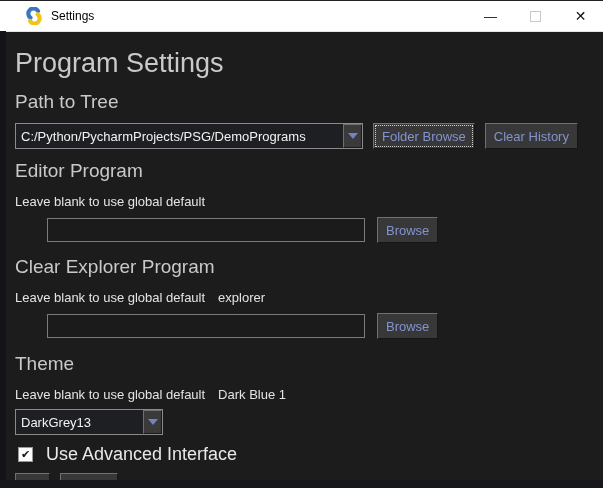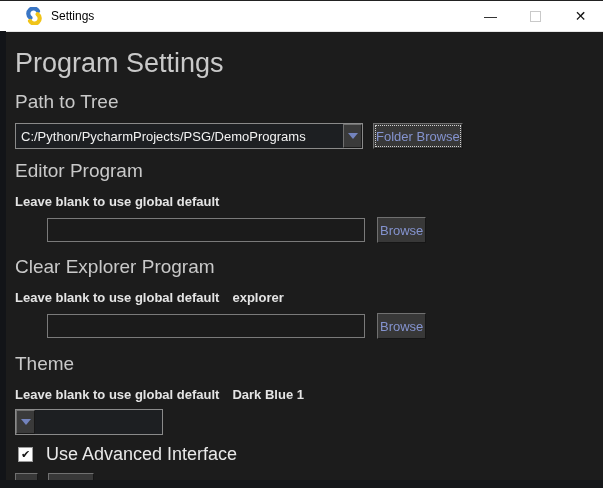--- a/index.html
+++ b/index.html
@@ -29,21 +29,21 @@
   .edge-bottom{position:absolute;left:0;right:0;bottom:0;height:8px;background:#15171a;}
   
   .content{padding:14px 10px 0 15px;color:#e4e4e4;}
   h1.page-title{
     margin:0 0 0 0;font-size:27px;font-weight:400;color:#c9c9c9;line-height:34px;
   }
   h2.section-heading{
     margin:9px 0 0 0;font-size:19px;font-weight:400;color:#c9c9c9;line-height:26px;
   }
   .row{display:flex;align-items:center;}
-  .hint-row{margin-top:10px;font-size:13px;color:#e4e4e4;font-weight:bold;}
+  .hint-row{margin-top:10px;font-size:13px;color:#e4e4e4;}
   .hint-row .default-value{margin-left:13px;white-space:pre;}
   
   .combo{
     display:flex;align-items:stretch;height:24px;box-sizing:content-box;
     border:1px solid #8a8a8a;background:#1d1f22;
   }
   .combo .combo-text{
     flex:1;display:flex;align-items:center;padding-left:5px;
     font-size:13px;color:#f2f2f2;white-space:nowrap;overflow:hidden;
   }
@@ -54,21 +54,21 @@
   }
   .tri-down{
     width:0;height:0;border-left:5px solid transparent;border-right:5px solid transparent;
     border-top:6px solid #7383bd;
   }
   .combo-narrow{width:146px;margin-top:7px;}
   
   .btn{
     background:#383838;color:#8493cf;font-size:13px;font-family:"Liberation Sans",sans-serif;
     border:1px solid;border-color:#707070 #161616 #161616 #707070;
-    height:26px;padding:0 2px;display:inline-flex;align-items:center;justify-content:center;
+    height:26px;padding:0 8px;display:inline-flex;align-items:center;justify-content:center;
     cursor:default;box-sizing:border-box;
   }
   .btn.focused{outline:1px dotted #d0d0d0;outline-offset:-3px;}
   
   .text-input{
     width:318px;height:24px;box-sizing:border-box;background:#1b1b1b;
     border:1px solid #7a7a7a;color:#f0f0f0;font-size:13px;padding:0 4px;
     font-family:"Liberation Sans",sans-serif;
   }
   .input-row{margin-top:8px;margin-left:32px;}
@@ -118,20 +118,21 @@
 
     <h2 class="section-heading">Path to Tree</h2>
     <div class="row combo-row" style="margin-top:8px;">
       <div class="combo" style="width:346px;">
         <span class="combo-text">C:/Python/PycharmProjects/PSG/DemoPrograms</span>
         <span class="combo-arrow">
           <span class="tri-down"></span>
         </span>
       </div>
       <button class="btn focused">Folder Browse</button>
+      <button class="btn btn-clear">Clear History</button>
     </div>
 
     <h2 class="section-heading">Editor Program</h2>
     <div class="row hint-row">
       <span>Leave blank to use global default</span>
     </div>
     <div class="row input-row">
       <input class="text-input" type="text" value="" style="">
       <button class="btn">Browse</button>
     </div>
@@ -145,20 +146,21 @@
       <input class="text-input" type="text" value="" style="">
       <button class="btn">Browse</button>
     </div>
 
     <h2 class="section-heading" style="margin-top:12px;">Theme</h2>
     <div class="row hint-row">
       <span>Leave blank to use global default</span>
       <span class="default-value">Dark Blue 1</span>
     </div>
     <div class="combo combo-narrow">
+      <span class="combo-text">DarkGrey13</span>
       <span class="combo-arrow">
         <span class="tri-down"></span>
       </span>
     </div>
 
     <div class="check-row">
       <span class="checkbox-box">
         <span>✔</span>
       </span>
       <span class="checkbox-label">Use Advanced Interface</span>

